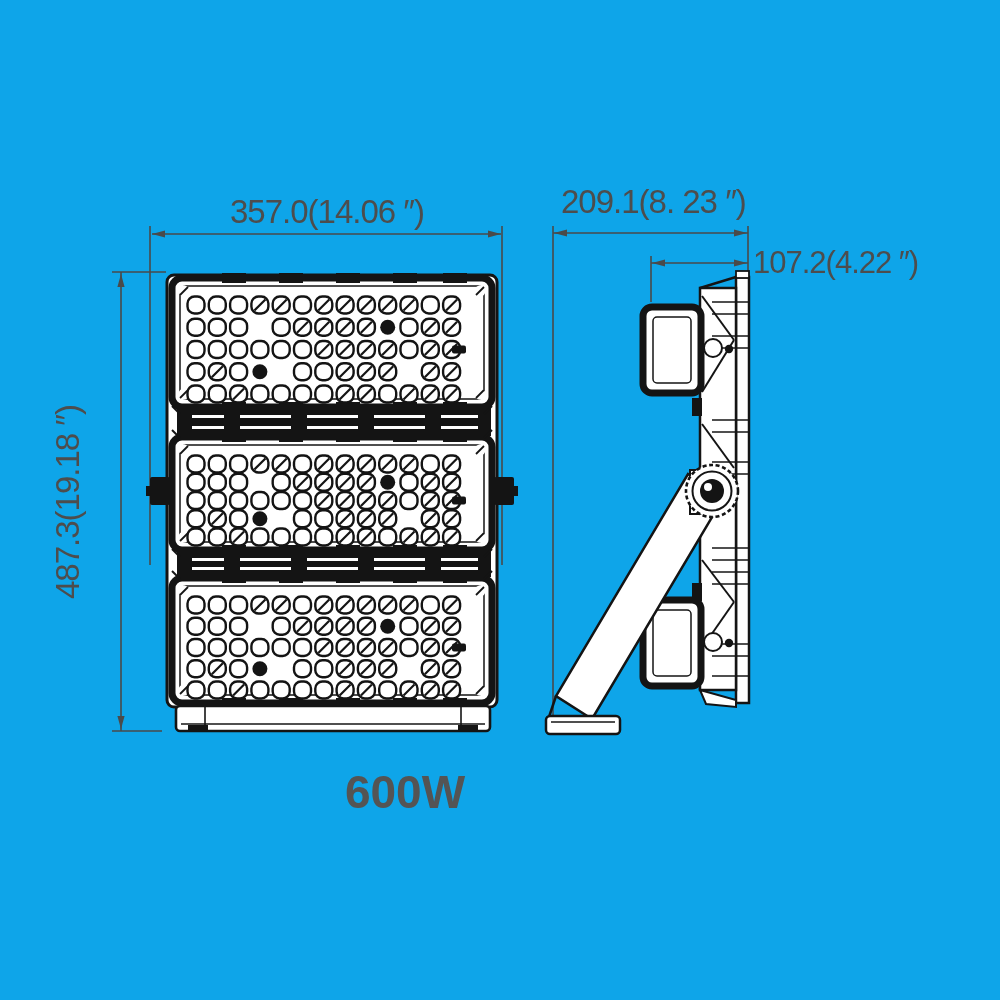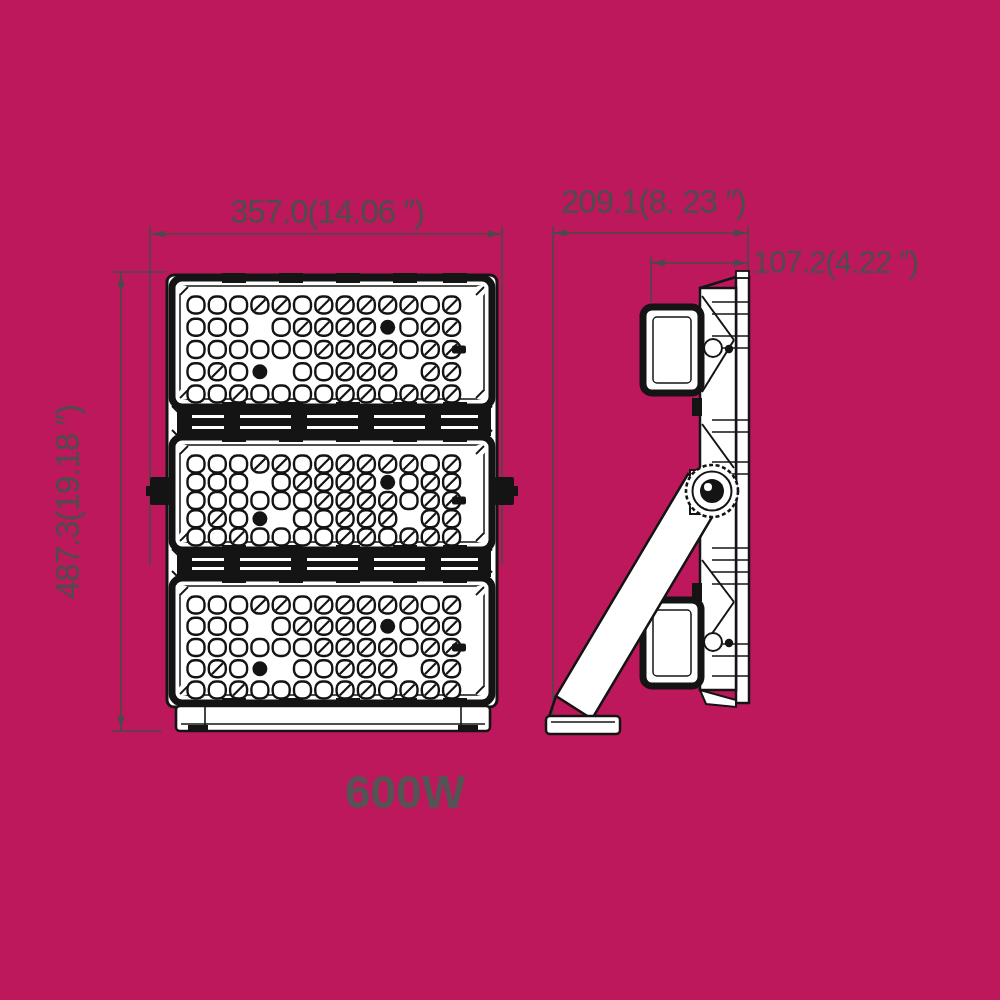--- a/index.html
+++ b/index.html
@@ -1,16 +1,16 @@
 <!DOCTYPE html>
 <html><head>
 <meta charset="utf-8">
 <style>
   html,body{margin:0;padding:0;background:#ffffff;}
-  .stage{width:1000px;height:1000px;position:relative;background:#be185d;overflow:hidden;
+  .stage{width:1000px;height:1000px;position:relative;background:#0ea5e9;overflow:hidden;
          font-family:"Liberation Sans", sans-serif;}
   svg{position:absolute;left:0;top:0;}
   text{font-family:"Liberation Sans", sans-serif;}
   .dimtxt{letter-spacing:-1px;}
 </style>
 </head>
 <body>
 
 <div class="stage">
   <svg id="tech-svg" width="1000" height="1000" viewBox="0 0 1000 1000">

